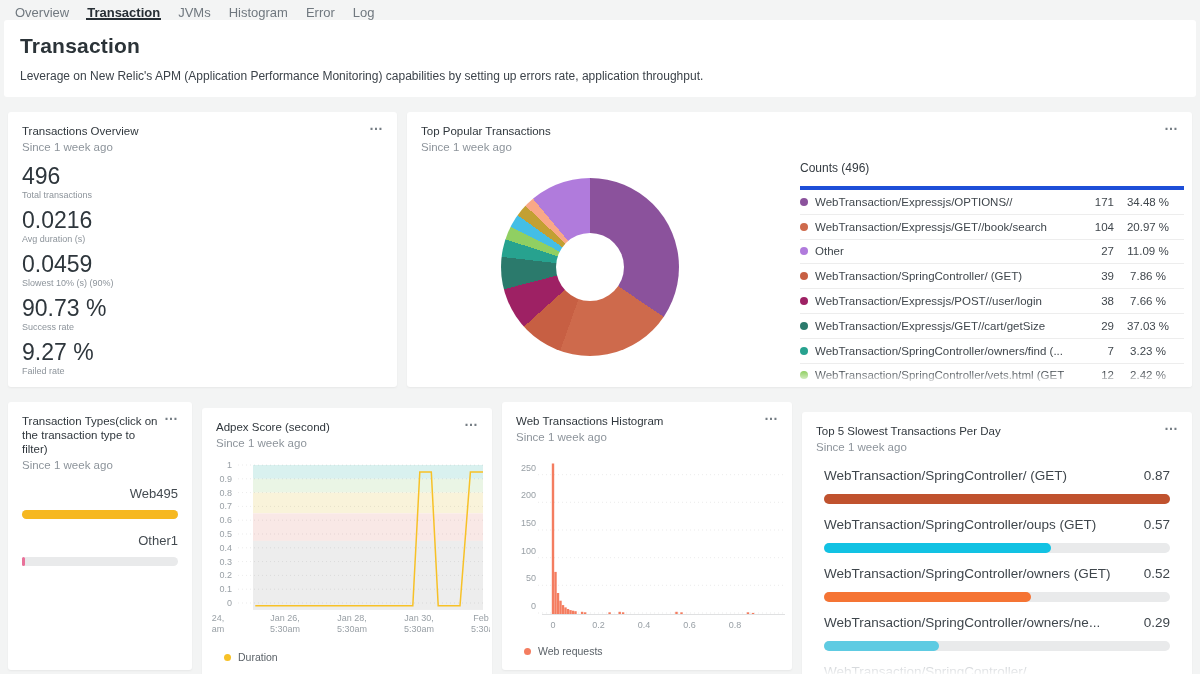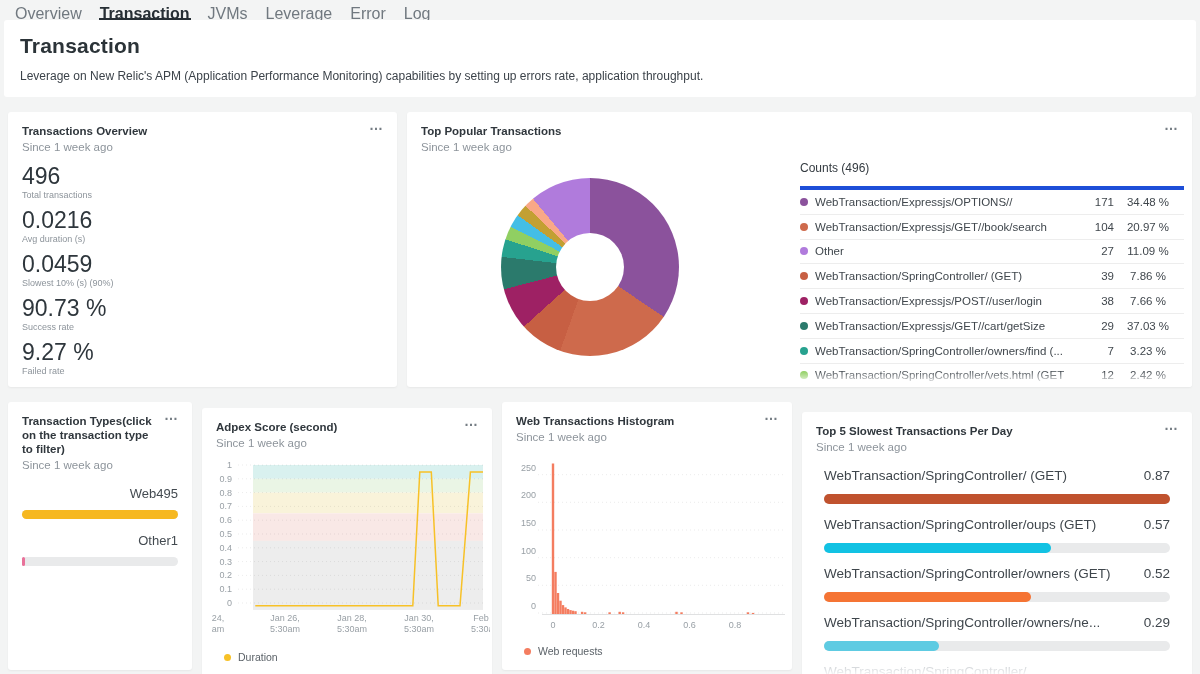--- a/index.html
+++ b/index.html
@@ -1,34 +1,34 @@
 <!DOCTYPE html>
 <html><head>
 <meta charset="utf-8">
 <style>
   *{box-sizing:border-box;margin:0;padding:0}
   html,body{width:1200px;height:674px;overflow:hidden;background:#f3f4f4;
     font-family:"Liberation Sans",sans-serif;color:#343b41;position:relative}
   
   #tabbar{position:absolute;left:14px;top:0;height:20px;display:flex;gap:16px}
-  .tab{font-size:16px;color:#70787f;padding:5px 1px 2px;cursor:pointer;white-space:nowrap}
+  .tab{font-size:13px;color:#70787f;padding:5px 1px 2px;cursor:pointer;white-space:nowrap}
   .tab.active{color:#272f35;font-weight:700;border-bottom:2px solid #272f35}
   
   #header{position:absolute;left:4px;top:20px;width:1192px;height:77px;background:#fff;border-radius:3px}
   #header h1{font-size:21px;color:#2b3338;padding:14px 0 0 16px;letter-spacing:.2px}
   #header p{font-size:12px;color:#3c434a;padding:11px 0 0 16px}
   
   .panel{position:absolute;background:#fff;border-radius:3px;box-shadow:0 1px 2px rgba(0,0,0,.05);overflow:hidden}
   #panel-overview{left:8px;top:112px;width:389px;height:275px}
   #panel-popular{left:407px;top:112px;width:785px;height:275px}
   #panel-types{left:8px;top:402px;width:184px;height:268px}
   #panel-adpex{left:202px;top:408px;width:290px;height:268px}
   #panel-histogram{left:502px;top:402px;width:290px;height:268px}
   #panel-slowest{left:802px;top:412px;width:390px;height:268px}
-  .p-title{font-size:11.5px;font-weight:700;color:#30373d;padding:12px 32px 0 14px;line-height:14px}
+  .p-title{font-size:11.5px;font-weight:400;color:#30373d;padding:12px 32px 0 14px;line-height:14px}
   .p-since{font-size:11.5px;color:#8d949b;padding:2px 14px 0;line-height:14px}
   .menu{position:absolute;top:6px;right:14px;font-size:14px;font-weight:700;color:#757d84;cursor:pointer;line-height:14px}
   
   #stats{position:absolute;left:14px;top:52px}
   .stat{margin-bottom:7px}
   .stat-value{font-size:23px;line-height:25px;color:#2e363c}
   .stat-label{font-size:9px;color:#8d949b;line-height:12px}
   
   #donut{position:absolute;left:94px;top:66px;width:178px;height:178px;border-radius:50%;cursor:pointer}
   #donut::after{content:"";position:absolute;left:55px;top:55px;width:68px;height:68px;background:#fff;border-radius:50%}
@@ -63,21 +63,21 @@
   .sbar-fill{position:absolute;left:0;top:0;bottom:0;border-radius:5px}
   .srow.partial .srow-head{color:#c9cdd1}
 </style>
 </head>
 <body>
 
 <nav id="tabbar">
     <div class="tab">Overview</div>
     <div class="tab active">Transaction</div>
     <div class="tab">JVMs</div>
-    <div class="tab">Leverage</div>
+    <div class="tab">Histogram</div>
     <div class="tab">Error</div>
     <div class="tab">Log</div>
   </nav>
 
 <header id="header">
   <h1>Transaction</h1>
   <p>Leverage on New Relic's APM (Application Performance Monitoring) capabilities by setting up errors rate, application throughput.</p>
 </header>
 
 <section class="panel" id="panel-overview">

